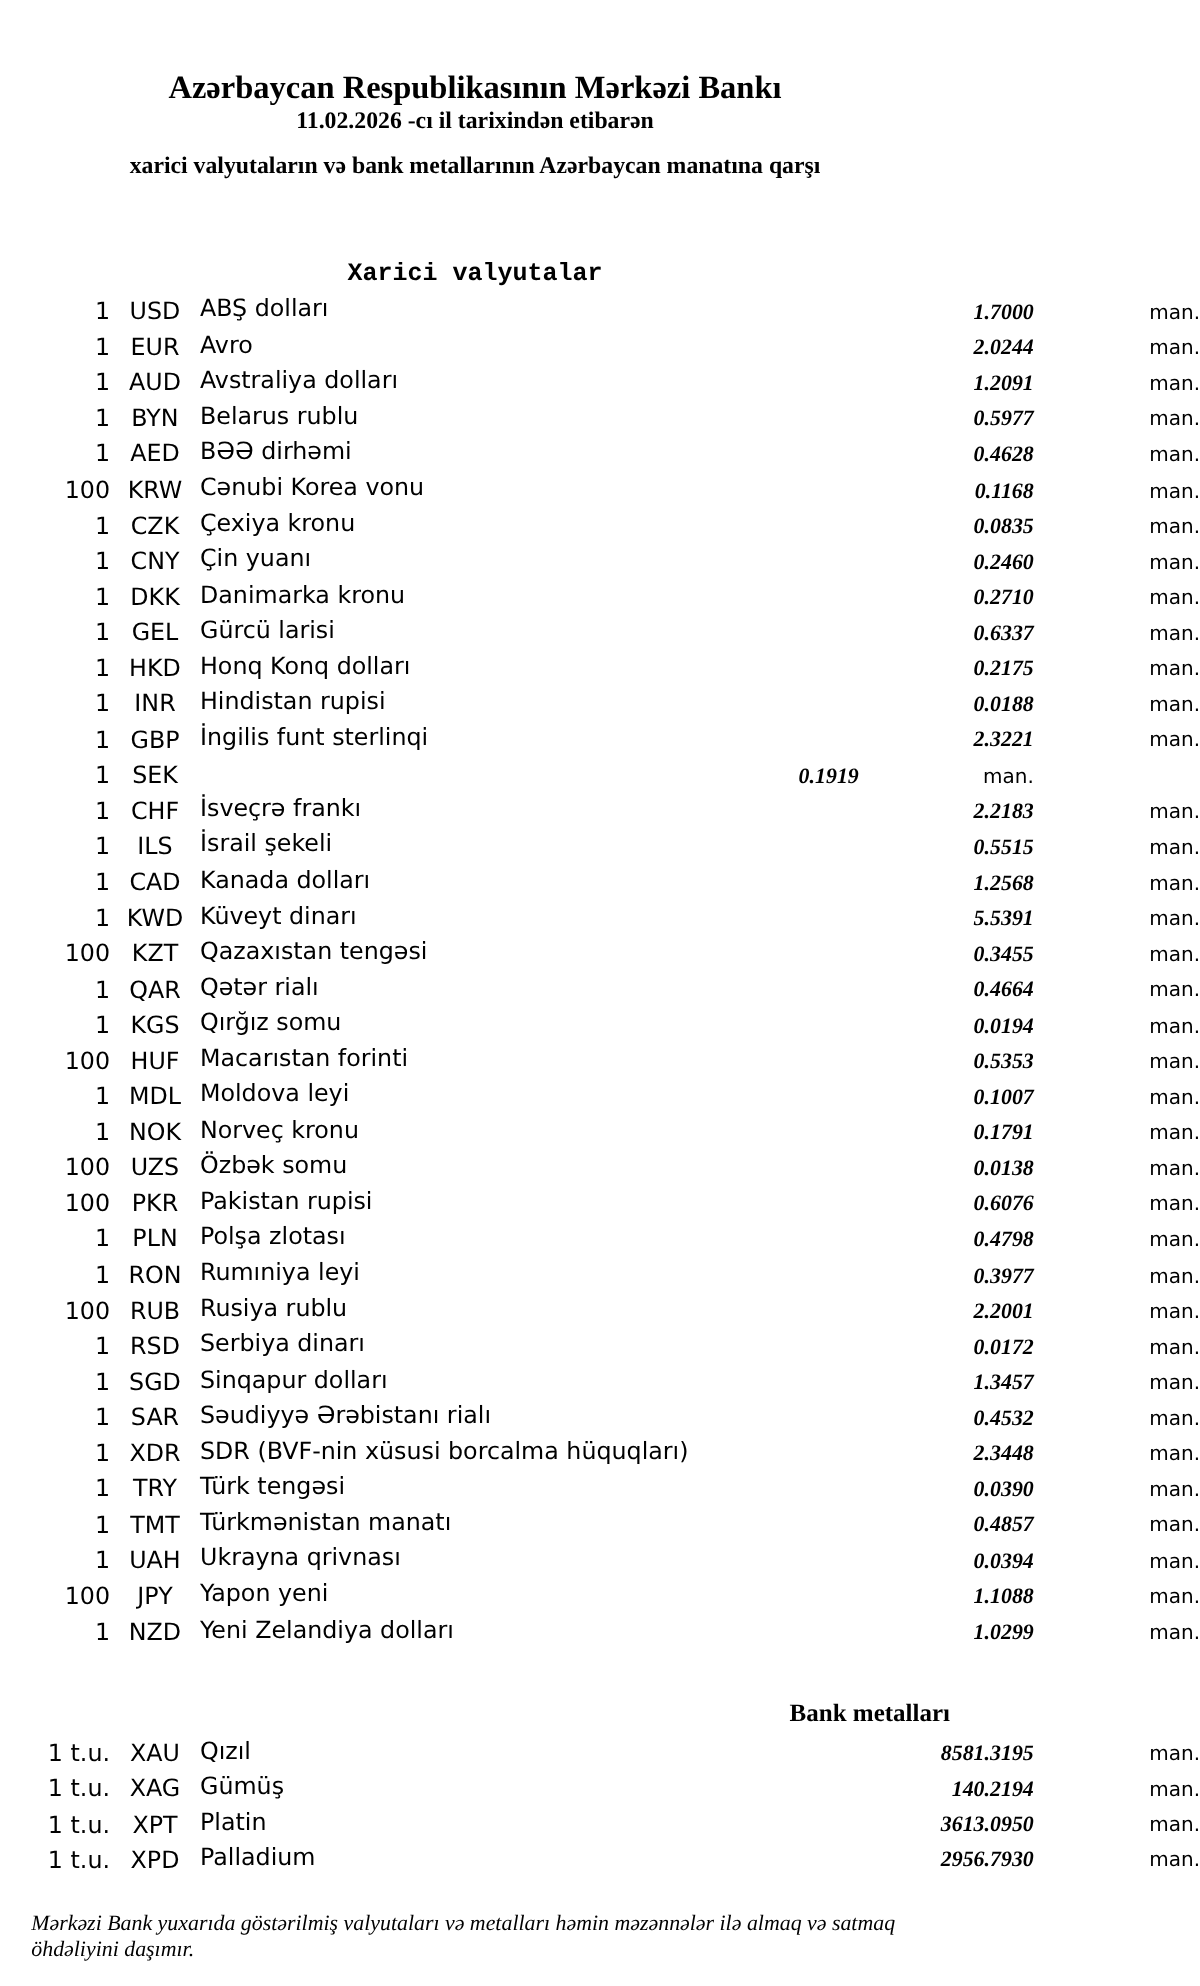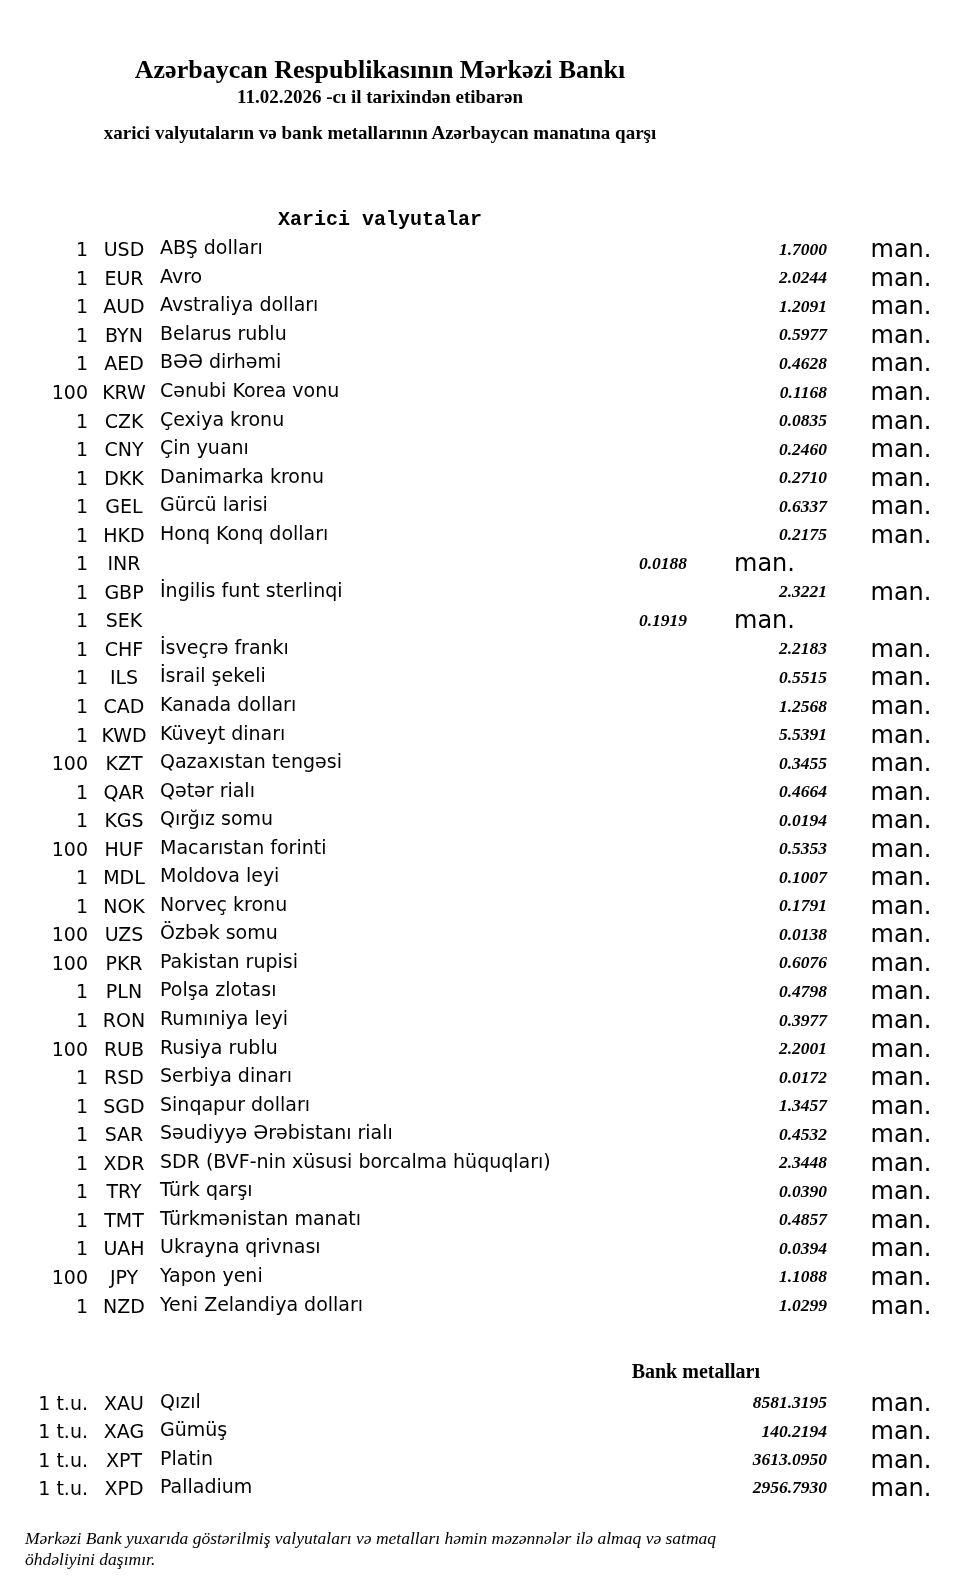--- a/index.html
+++ b/index.html
@@ -41,21 +41,21 @@
   .cell-qty  { text-align: right; font-size: 19px; }
   .cell-code { text-align: center; font-size: 19px; }
   .cell-name { text-align: left; font-size: 19px; transform: translateY(-2px); white-space: nowrap; }
   .cell-rate {
     text-align: right;
     font-family: "Liberation Serif", serif;
     font-style: italic;
     font-weight: bold;
     font-size: 17.5px;
   }
-  .cell-unit { text-align: center; padding-left: 15px; font-size: 24px; }
+  .cell-unit { text-align: right; padding-left: 15px; font-size: 16px; }
 
   
   .doc-footer {
     margin-top: 26px;
     padding-left: 25px;
     font-family: "Liberation Serif", serif;
     font-style: italic;
     font-size: 17.5px;
     line-height: 21px;
   }
@@ -158,20 +158,21 @@
     <span class="cell-qty">1</span>
     <span class="cell-code">HKD</span>
     <span class="cell-name">Honq Konq dolları</span>
     <span class="cell-rate">0.2175</span>
     <span class="cell-unit">man.</span>
   </div>
 
   <div class="row">
     <span class="cell-qty">1</span>
     <span class="cell-code">INR</span>
+    <span class="cell-name">Hindistan rupisi</span>
     <span class="cell-rate">0.0188</span>
     <span class="cell-unit">man.</span>
   </div>
 
   <div class="row">
     <span class="cell-qty">1</span>
     <span class="cell-code">GBP</span>
     <span class="cell-name">İngilis funt sterlinqi</span>
     <span class="cell-rate">2.3221</span>
     <span class="cell-unit">man.</span>
@@ -332,21 +333,21 @@
     <span class="cell-qty">1</span>
     <span class="cell-code">XDR</span>
     <span class="cell-name">SDR (BVF-nin xüsusi borcalma hüquqları)</span>
     <span class="cell-rate">2.3448</span>
     <span class="cell-unit">man.</span>
   </div>
 
   <div class="row">
     <span class="cell-qty">1</span>
     <span class="cell-code">TRY</span>
-    <span class="cell-name">Türk qarşı</span>
+    <span class="cell-name">Türk tengəsi</span>
     <span class="cell-rate">0.0390</span>
     <span class="cell-unit">man.</span>
   </div>
 
   <div class="row">
     <span class="cell-qty">1</span>
     <span class="cell-code">TMT</span>
     <span class="cell-name">Türkmənistan manatı</span>
     <span class="cell-rate">0.4857</span>
     <span class="cell-unit">man.</span>

